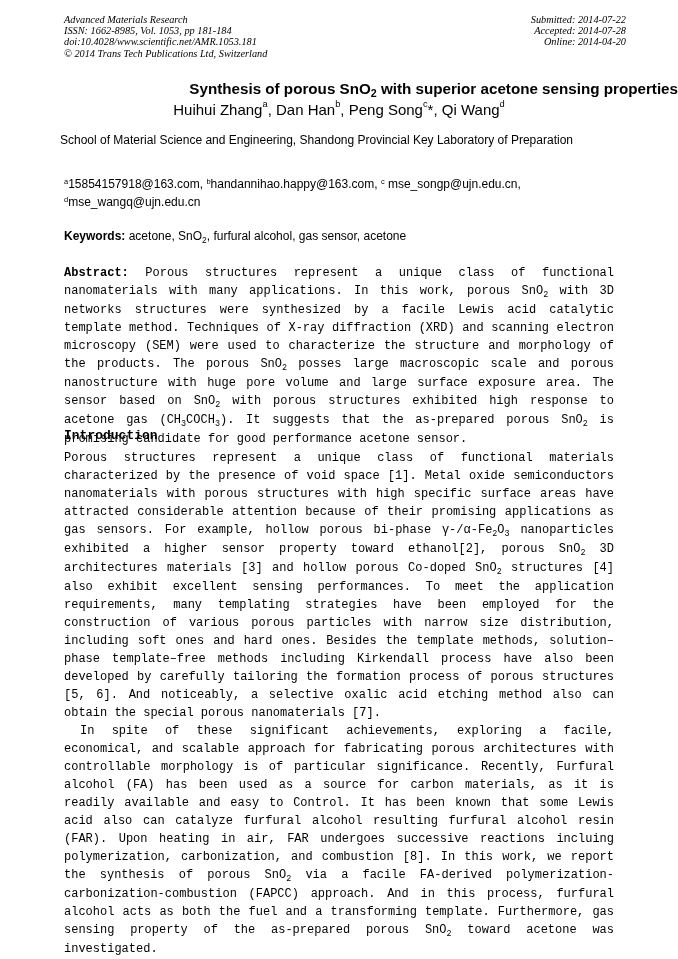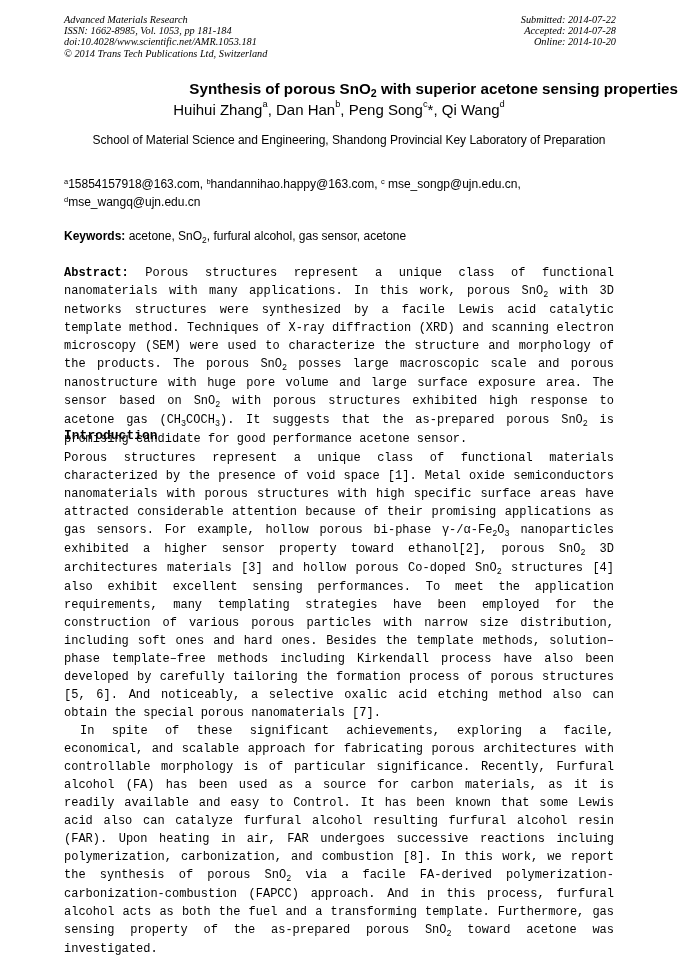--- a/index.html
+++ b/index.html
@@ -1,23 +1,23 @@
 <!DOCTYPE html>
 <html><head>
 <meta charset="utf-8">
 <style>
   html, body { margin: 0; padding: 0; background: #ffffff; }
   body { width: 678px; height: 959px; position: relative; overflow: hidden; color: #000; }
   .hdr { position: absolute; top: 14px; font-family: "Liberation Serif", serif; font-style: italic; font-size: 10.3px; line-height: 11.2px; }
   .hdr-left { left: 64px; }
-  .hdr-right { right: 62px; text-align: right; margin-left: 28px; }
+  .hdr-right { right: 52px; text-align: right; margin-left: 28px; }
   .hdr div { white-space: nowrap; }
   .title { position: absolute; top: 80px; left: 0; width: 678px; text-align: right; font-family: "Liberation Sans", sans-serif; font-weight: bold; font-size: 15.2px; }
   .authors { position: absolute; top: 101px; left: 0; width: 678px; text-align: center; font-family: "Liberation Sans", sans-serif; font-size: 15px; }
-  .affil { position: absolute; top: 131px; left: 74px; width: 550px; text-align: center; font-family: "Liberation Sans", sans-serif; font-size: 12px; line-height: 18px; }
+  .affil { position: absolute; top: 131px; left: 60px; width: 550px; text-align: left; font-family: "Liberation Sans", sans-serif; font-size: 12px; line-height: 18px; }
   .emails { position: absolute; top: 175px; left: 64px; width: 550px; text-align: left; font-family: "Liberation Sans", sans-serif; font-size: 12px; line-height: 18px; }
   sup { font-size: 0.62em; vertical-align: top; position: relative; top: -0.25em; }
   sub { font-size: 0.7em; vertical-align: baseline; position: relative; top: 0.3em; }
   .keywords { position: absolute; top: 229px; left: 64px; width: 552px; font-family: "Liberation Sans", sans-serif; font-size: 12px; }
   .kw-label { font-weight: bold; text-align: center; }
   .body-text { font-family: Liberation Mono, monospace; font-size: 12px; line-height: 18px; text-align: justify; }
   .abstract { position: absolute; top: 264px; left: 64px; width: 550px; }
   .abs-label { font-weight: bold; }
   .intro-heading { position: absolute; top: 428px; left: 64px; font-family: Liberation Mono, monospace; font-weight: bold; font-size: 13px; }
   .intro { position: absolute; top: 449px; left: 64px; width: 550px; }
@@ -29,21 +29,21 @@
 
 <div class="hdr hdr-left">
   <div>Advanced Materials Research</div>
   <div>ISSN: 1662-8985, Vol. 1053, pp 181-184</div>
   <div>doi:10.4028/www.scientific.net/AMR.1053.181</div>
   <div>© 2014 Trans Tech Publications Ltd, Switzerland</div>
 </div>
 <div class="hdr hdr-right">
   <div>Submitted: 2014-07-22</div>
   <div>Accepted: 2014-07-28</div>
-  <div>Online: 2014-10-20</div>
+  <div>Online: 2014-04-20</div>
 </div>
 
 <div class="title"><span>Synthesis of porous SnO</span><sub>2</sub><span> with superior acetone sensing properties</span></div>
 
 <div class="authors"><span>Huihui Zhang</span><sup>a</sup><span>, </span><span>Dan Han</span><sup>b</sup><span>, </span><span>Peng Song</span><sup>c</sup><span>*</span><span>, </span><span>Qi Wang</span><sup>d</sup></div>
 
 <div class="affil">
   <div>School of Material Science and Engineering, Shandong Provincial Key Laboratory of Preparation</div>
 </div>
 

